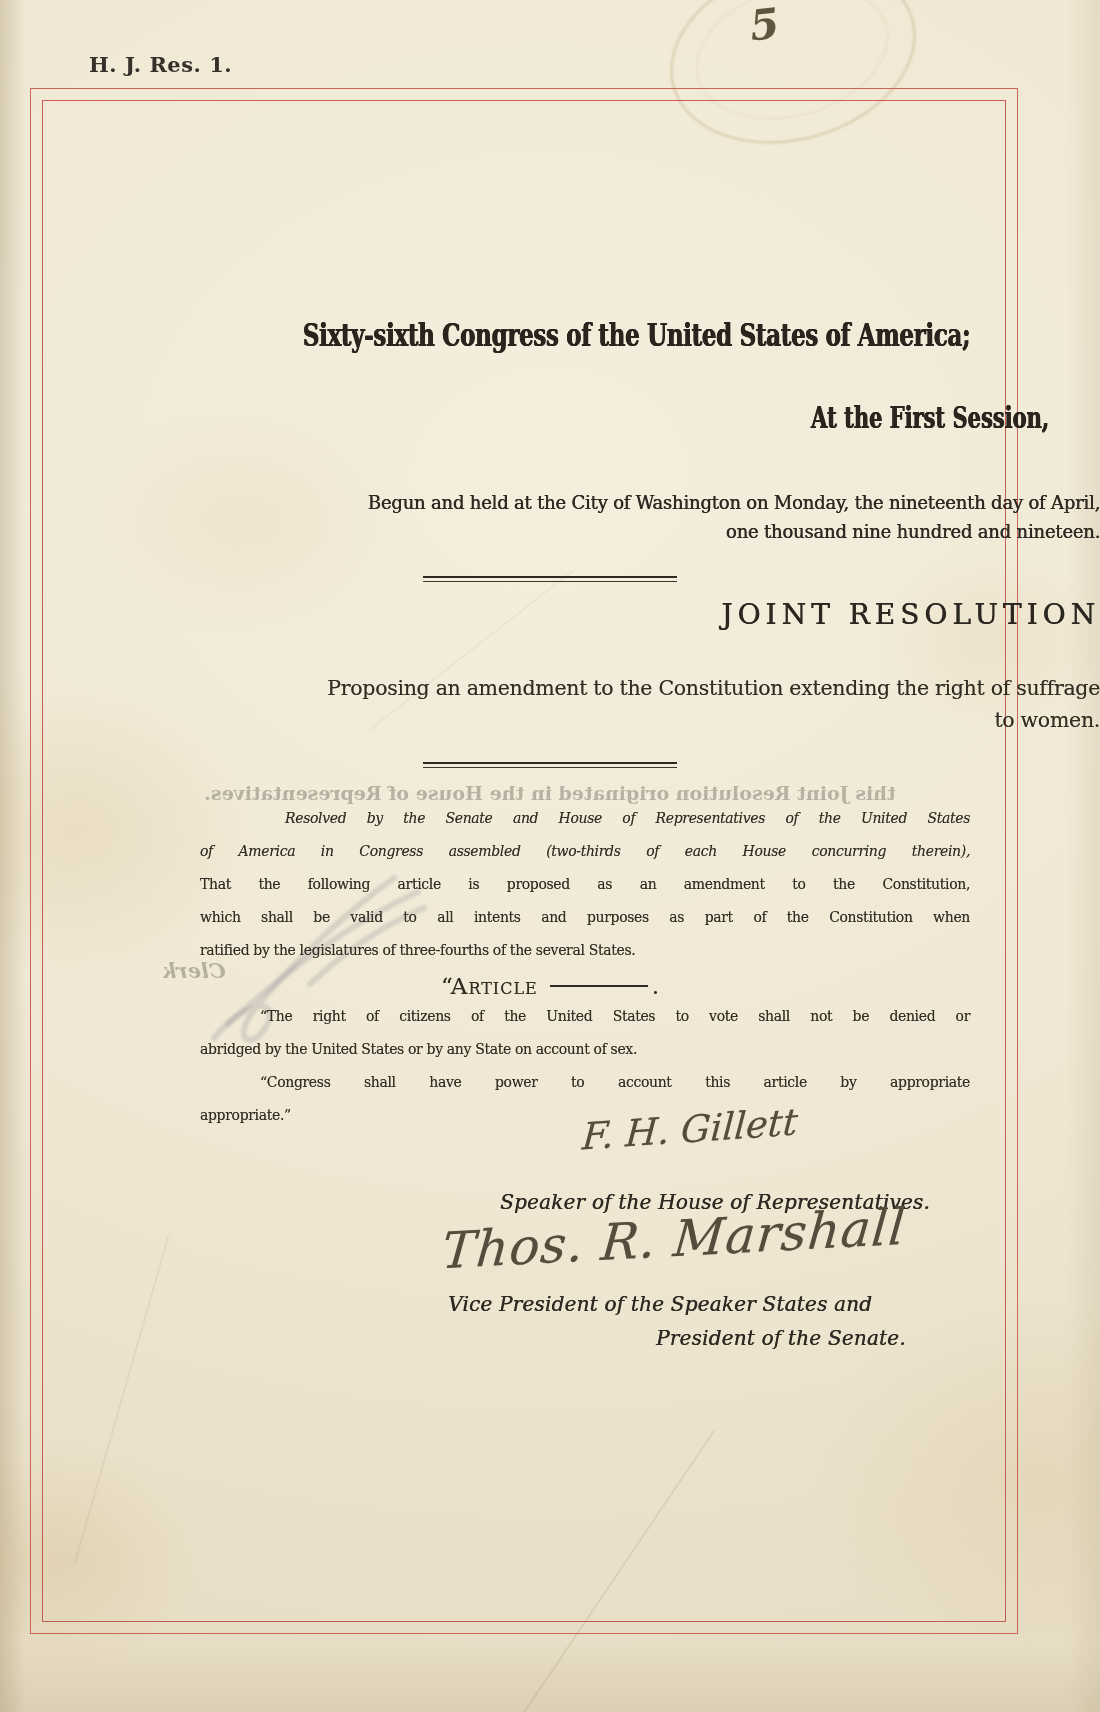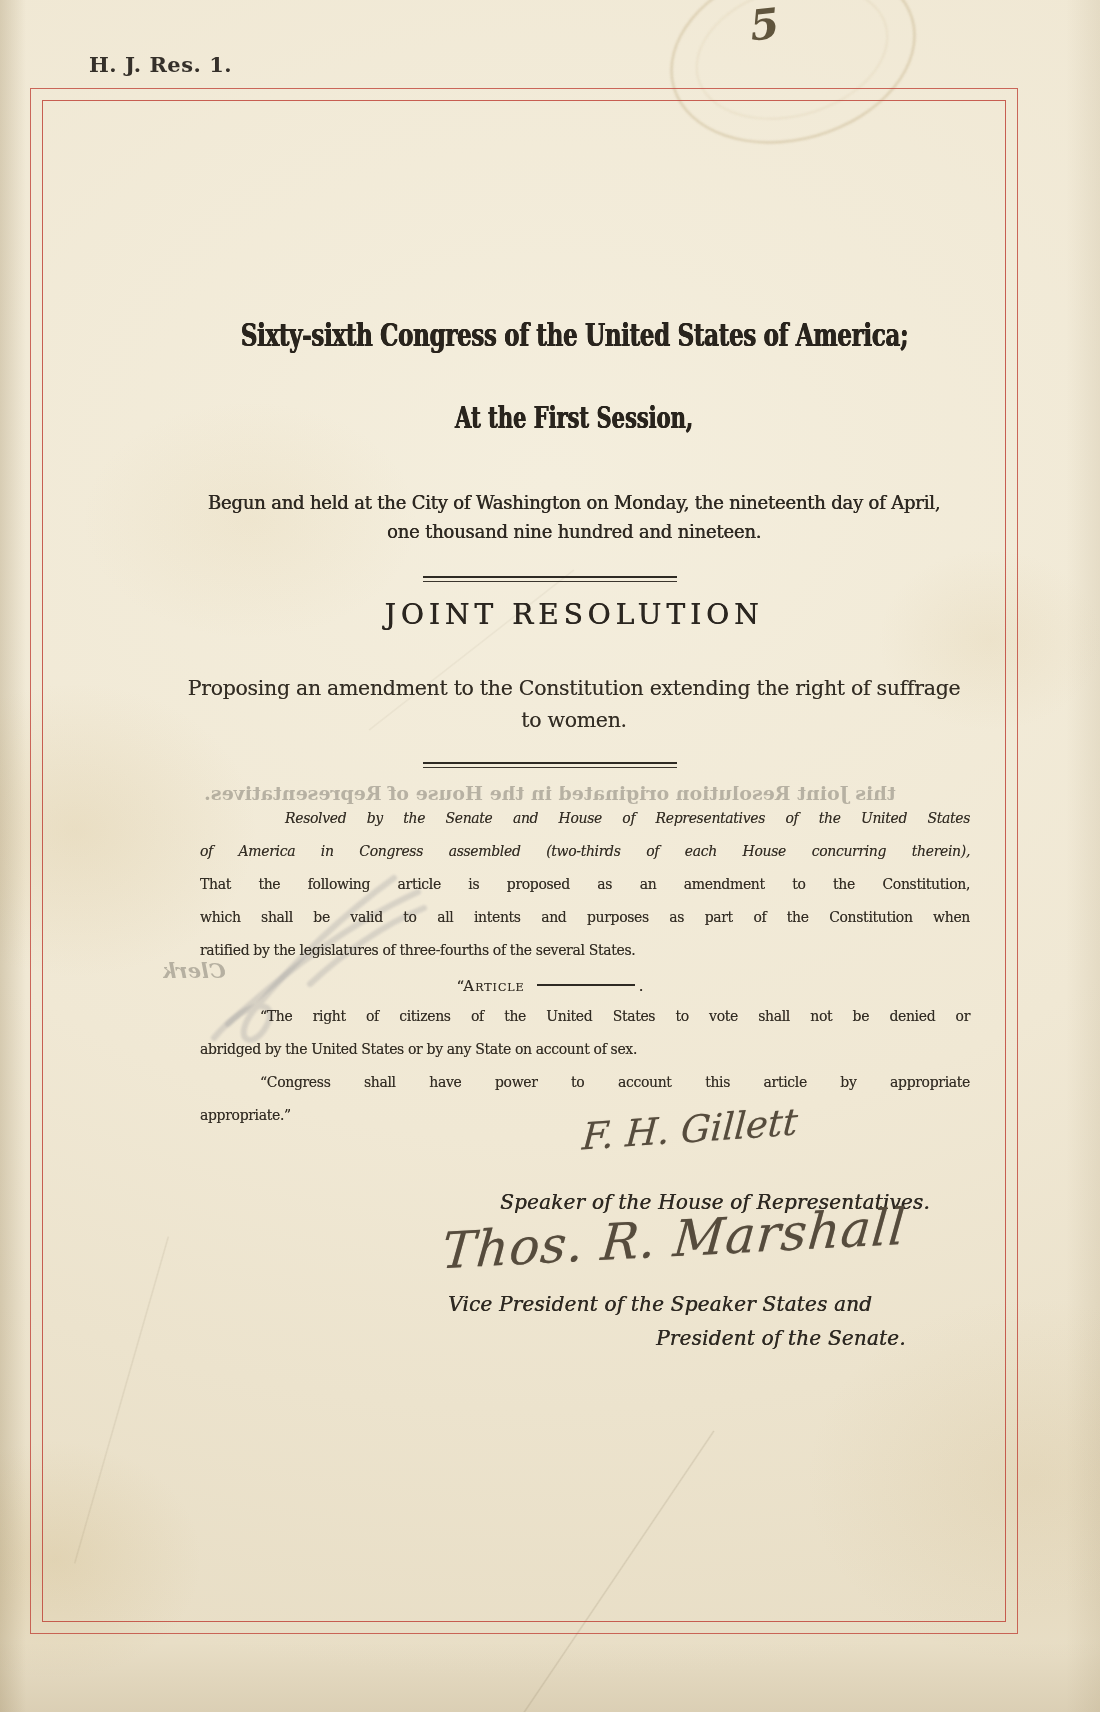--- a/index.html
+++ b/index.html
@@ -12,21 +12,21 @@
       linear-gradient(270deg, rgba(148,128,88,.13), rgba(148,128,88,0) 34px),
       linear-gradient(0deg, rgba(150,128,88,.16), rgba(150,128,88,0) 70px),
       radial-gradient(260px 210px at 75px 830px, rgba(198,170,110,.18), rgba(198,170,110,0) 70%),
       radial-gradient(210px 170px at 55px 1560px, rgba(198,170,110,.22), rgba(198,170,110,0) 70%),
       radial-gradient(320px 260px at 1030px 1480px, rgba(190,160,100,.14), rgba(190,160,100,0) 70%),
       radial-gradient(160px 130px at 990px 640px, rgba(198,170,110,.12), rgba(198,170,110,0) 70%),
       radial-gradient(240px 170px at 250px 520px, rgba(210,185,130,.12), rgba(210,185,130,0) 70%),
       radial-gradient(1500px 1200px at 50% 28%, #f4eedd 0%, #f0e8d4 55%, #e8dec6 100%);
   }
   .abs{position:absolute;}
-  .ctr{left:0; right:0; text-align:center; white-space:nowrap;padding-left:48px;}
+  .ctr{left:0; right:0; text-align:right; white-space:nowrap;padding-left:48px;}
   .squeeze{display:inline-block; transform-origin:50% 50%;}
   .ink{ text-shadow:0 0 .5px rgba(47,42,35,.55); }
 
   
   .frame{border:1.3px solid rgba(192,69,58,.85); pointer-events:none;}
   .frame.outer{left:30px; top:88px; width:986px; height:1544px; border-color:rgba(192,69,58,.8);}
   .frame.inner{left:42px; top:100px; width:962px; height:1520px;}
 
   
   .hjres{left:55px; top:52px; font-size:21px; font-weight:bold; letter-spacing:.5px; color:#35302a;margin-left:34px;}
@@ -52,21 +52,21 @@
   .double-rule{left:423px; width:254px; height:3px;
                border-top:2.6px solid #2e2a23; border-bottom:1.3px solid #3a352d;}
   .rule1{top:576px;} .rule2{top:762px;}
 
   
   .body-block{left:160px; width:770px; font-size:14px; letter-spacing:-.35px; line-height:33px;margin-left:40px;}
   .jline{text-align:justify; text-align-last:justify;}
   .ital{font-style:italic;}
   .ind85{text-indent:85px;} .ind60{text-indent:60px;}
   .resolved{top:802px;}
-  .article-line{top:970px; left:0; right:0; text-align:center; font-size:15px; height:33px; line-height:33px;}
+  .article-line{top:970px; left:0; right:0; text-align:center; font-size:23px; height:33px; line-height:33px;}
   .smallcaps{font-variant:small-caps; letter-spacing:1px;}
   .article-dash{display:inline-block; width:98px; border-top:2.4px solid #2e2a23; height:0;
                 margin:0 4px 5px 12px; vertical-align:middle;}
   .quote1{top:1000px;} .quote2{top:1066px;}
 
   
   .sig{font-style:italic; color:#564c3d; white-space:nowrap;
        text-shadow:0 0 .7px rgba(86,76,61,.45);}
   .sig-gillett{left:582px; top:1108px; font-size:37px; transform:rotate(-4deg) skewX(-8deg);}
   .sig-marshall{left:442px; top:1210px; font-size:50px; letter-spacing:1px; transform:rotate(-3deg) skewX(-8deg);}

